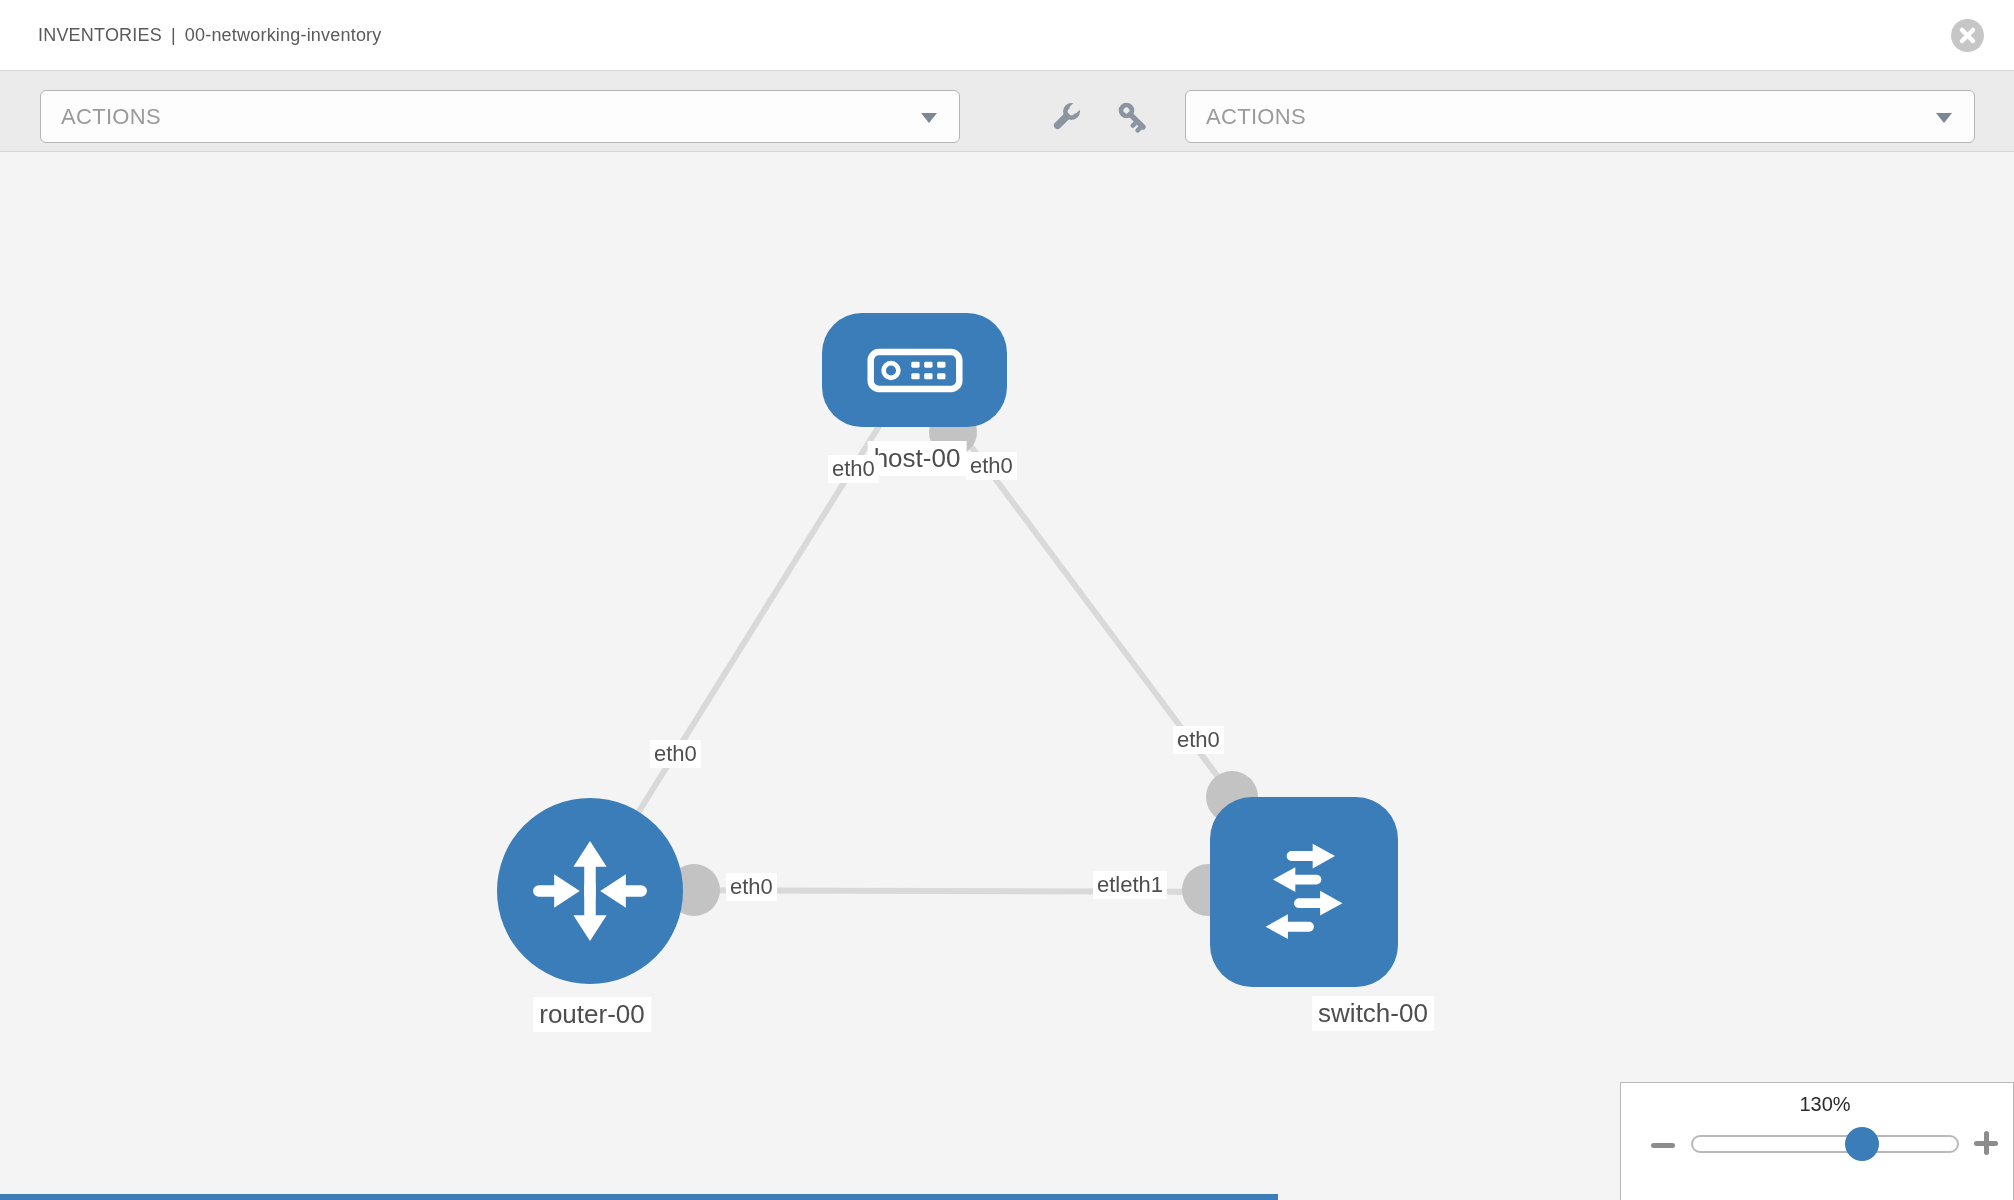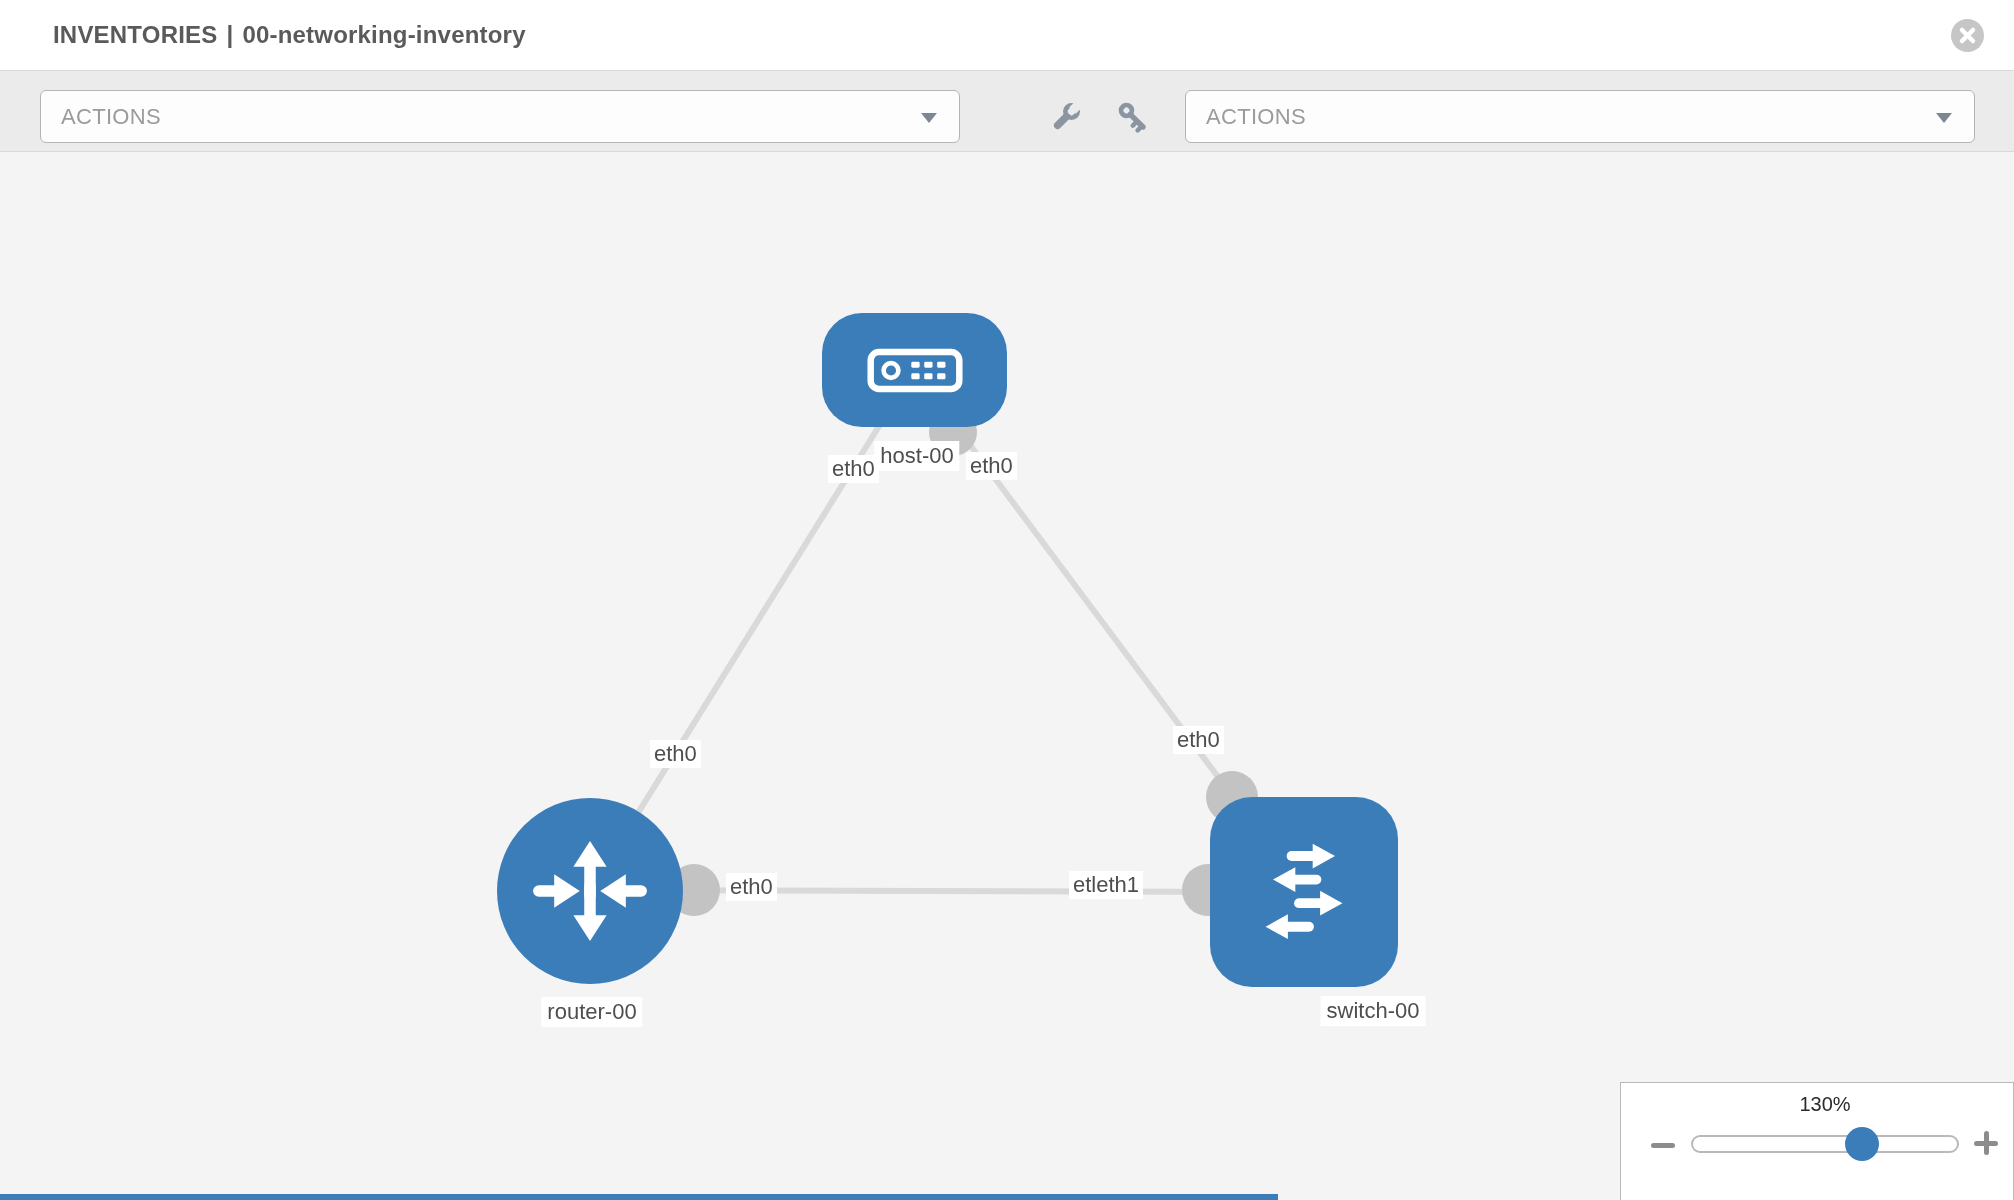--- a/index.html
+++ b/index.html
@@ -8,21 +8,21 @@
     --dot-gray:#c3c3c3;
   }
   *{box-sizing:border-box;margin:0;padding:0;}
   html,body{width:2014px;height:1200px;overflow:hidden;background:#fff;
     font-family:"Liberation Sans","DejaVu Sans",sans-serif;}
   .screen{position:relative;width:2014px;height:1200px;background:#fff;}
 
   
   .app-header{position:absolute;left:0;top:0;width:100%;height:70px;background:#fff;
     display:flex;align-items:center;justify-content:space-between;padding:0 30px 0 38px;}
-  .app-title{font-size:24px;font-weight:bold;color:#5a5a5a;letter-spacing:.2px;margin-left:15px;}
+  .app-title{font-size:18px;font-weight:normal;color:#5a5a5a;letter-spacing:.2px;}
   .app-title .sep{margin:0 9px;color:#5a5a5a;}
   .close-btn{width:33px;height:33px;border-radius:50%;background:#c6c6c6;position:relative;
     cursor:pointer;flex:0 0 auto;}
   .close-btn svg{position:absolute;inset:0;}
 
   
   .toolbar{position:absolute;left:0;top:70px;width:100%;height:82px;background:#ebebeb;
     border-top:1px solid #d8d8d8;border-bottom:1px solid #d8d8d8;}
   .dropdown{position:absolute;top:19px;height:53px;background:#fdfdfd;border:1px solid #b5b5b5;
     border-radius:6px;display:flex;align-items:center;padding:0 20px;cursor:pointer;}
@@ -43,30 +43,30 @@
   .links-layer circle{fill:var(--dot-gray);}
 
   .node{position:absolute;background:var(--node-blue);display:flex;align-items:center;
     justify-content:center;z-index:2;cursor:pointer;}
   .node-host{left:822px;top:161px;width:185px;height:114px;border-radius:40px;}
   .node-router{left:497px;top:646px;width:186px;height:186px;border-radius:50%;}
   .node-switch{left:1210px;top:645px;width:188px;height:190px;border-radius:42px;}
 
   .chip{position:absolute;background:#fff;color:#4e4e4e;white-space:nowrap;z-index:3;
     font-size:22px;line-height:1.2;padding:1px 4px;}
-  .node-label{font-size:22px;transform:translateX(-50%);padding:2px 6px;}
+  .node-label{font-size:26px;transform:translateX(-50%);padding:2px 6px;}
   .lbl-host{left:917px;top:289px;}
   .lbl-router{left:592px;top:845px;}
   .lbl-switch{left:1373px;top:844px;}
   .if-1{left:828px;top:303px;}
   .if-2{left:966px;top:300px;}
   .if-3{left:650px;top:588px;}
   .if-4{left:1173px;top:574px;}
   .if-5{left:726px;top:721px;}
-  .if-6{left:1069px;top:719px;}
+  .if-6{left:1093px;top:719px;}
 
   
   .zoom-panel{position:absolute;left:1620px;top:930px;width:394px;height:139px;background:#fff;
     border:1px solid #b9b9b9;z-index:4;}
   .zoom-level{position:absolute;left:70px;top:10px;width:268px;text-align:center;
     font-size:20px;color:#2b2b2b;}
   .zoom-minus{position:absolute;left:29px;top:54px;width:26px;height:16px;cursor:pointer;}
   .zoom-minus .bar-h{position:absolute;left:1px;top:6px;width:24px;height:5px;border-radius:3px;background:#8c8c8c;}
   .zoom-plus{position:absolute;left:351px;top:46px;width:28px;height:28px;cursor:pointer;}
   .zoom-plus .bar-h{position:absolute;left:2px;top:11.5px;width:24px;height:5px;border-radius:3px;background:#8c8c8c;}

